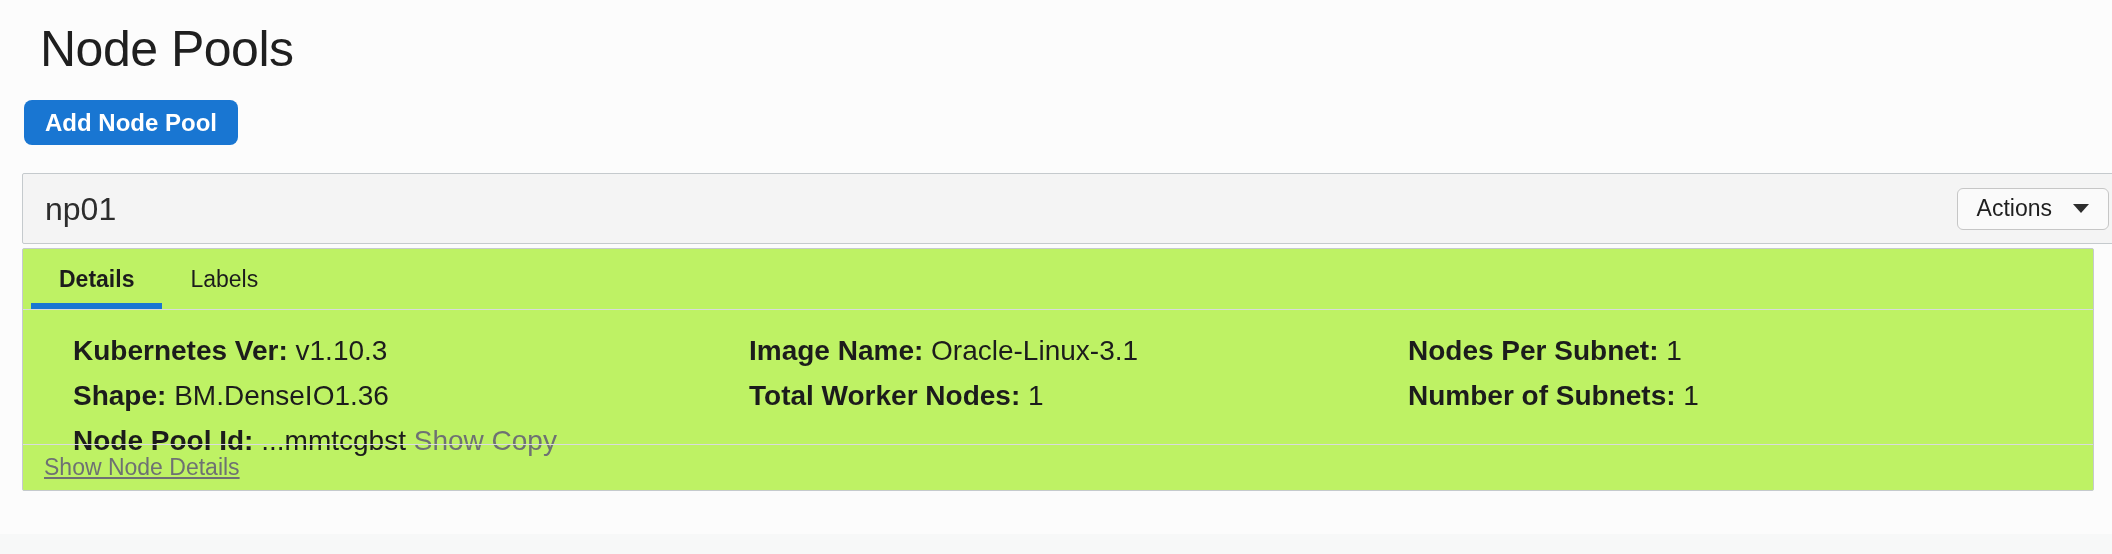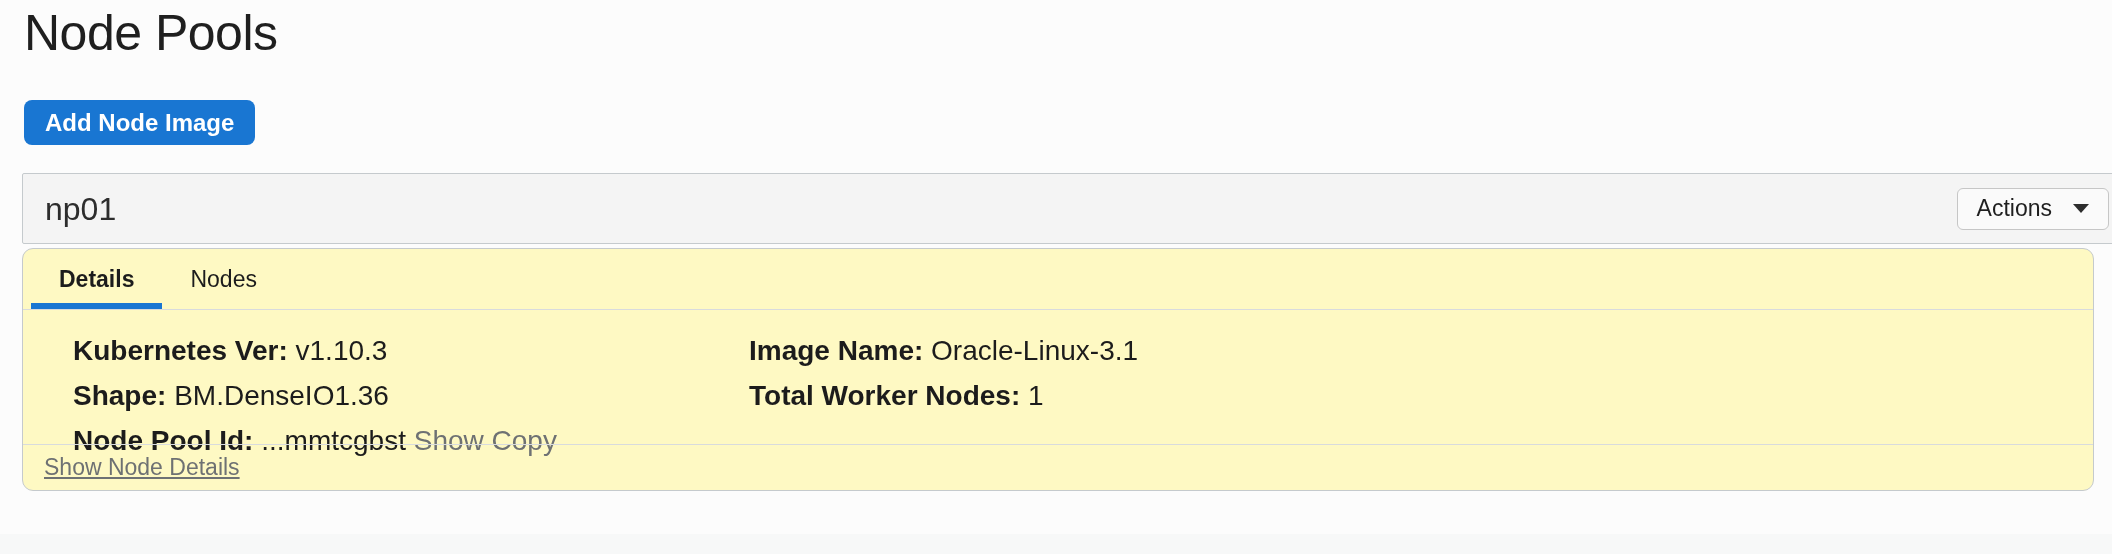--- a/index.html
+++ b/index.html
@@ -10,21 +10,21 @@
     width: 2112px;
     height: 554px;
     background: #fcfcfc;
     overflow: hidden;
   }
 
   .page-title {
     position: absolute;
     top: 4px;
     left: 24px;
-    margin: 0;
+    margin: 16px;
     font-size: 50px;
     font-weight: 400;
     color: #1f1f1f;
     letter-spacing: -0.5px;
   }
 
   .add-btn {
     position: absolute;
     top: 100px;
     left: 24px;
@@ -83,23 +83,23 @@
     border-right: 8px solid transparent;
     border-top: 9px solid #2d2d2d; }
 
   
   .card-body {
     position: absolute;
     top: 248px;
     left: 22px;
     width: 2072px;
     height: 243px;
-    background: #fef9c3;
+    background: #bef264;
     border: 1px solid #c5cacd;
-    border-radius: 11px;
+    border-radius: 2px;
     box-sizing: border-box;
   }
 
   .tab-strip {
     display: flex;
     align-items: stretch;
     height: 61px;
     padding-left: 8px;
     border-bottom: 1px solid #d8dbdd;
     box-sizing: border-box;
@@ -159,35 +159,35 @@
     background: #f7f8f8;
   }
 </style>
 </head>
 <body>
 
 <div class="viewport">
 
   <h1 class="page-title">Node Pools</h1>
 
-  <button class="add-btn">Add Node Image</button>
+  <button class="add-btn">Add Node Pool</button>
 
   <div class="card-header">
     <span class="pool-name">np01</span>
     <button class="actions-btn">
       <span>Actions</span>
       <span class="caret"></span>
     </button>
   </div>
 
   <div class="card-body">
 
     <div class="tab-strip">
       <div class="tab active">Details</div>
-      <div class="tab">Nodes</div>
+      <div class="tab">Labels</div>
     </div>
 
     <div class="details-grid">
 
       <div class="col">
         <div class="field">
           <span class="lbl">Kubernetes Ver:</span>
           <span class="val">v1.10.3</span>
         </div>
         <div class="field">
@@ -206,20 +206,30 @@
         <div class="field">
           <span class="lbl">Image Name:</span>
           <span class="val">Oracle-Linux-3.1</span>
         </div>
         <div class="field">
           <span class="lbl">Total Worker Nodes:</span>
           <span class="val">1</span>
         </div>
       </div>
 
+      <div class="col">
+        <div class="field">
+          <span class="lbl">Nodes Per Subnet:</span>
+          <span class="val">1</span>
+        </div>
+        <div class="field">
+          <span class="lbl">Number of Subnets:</span>
+          <span class="val">1</span>
+        </div>
+      </div>
 
     </div>
 
     <div class="card-footer">
       <span class="footer-link">Show Node Details</span>
     </div>
 
   </div>
 
   <div class="bottom-strip"></div>

